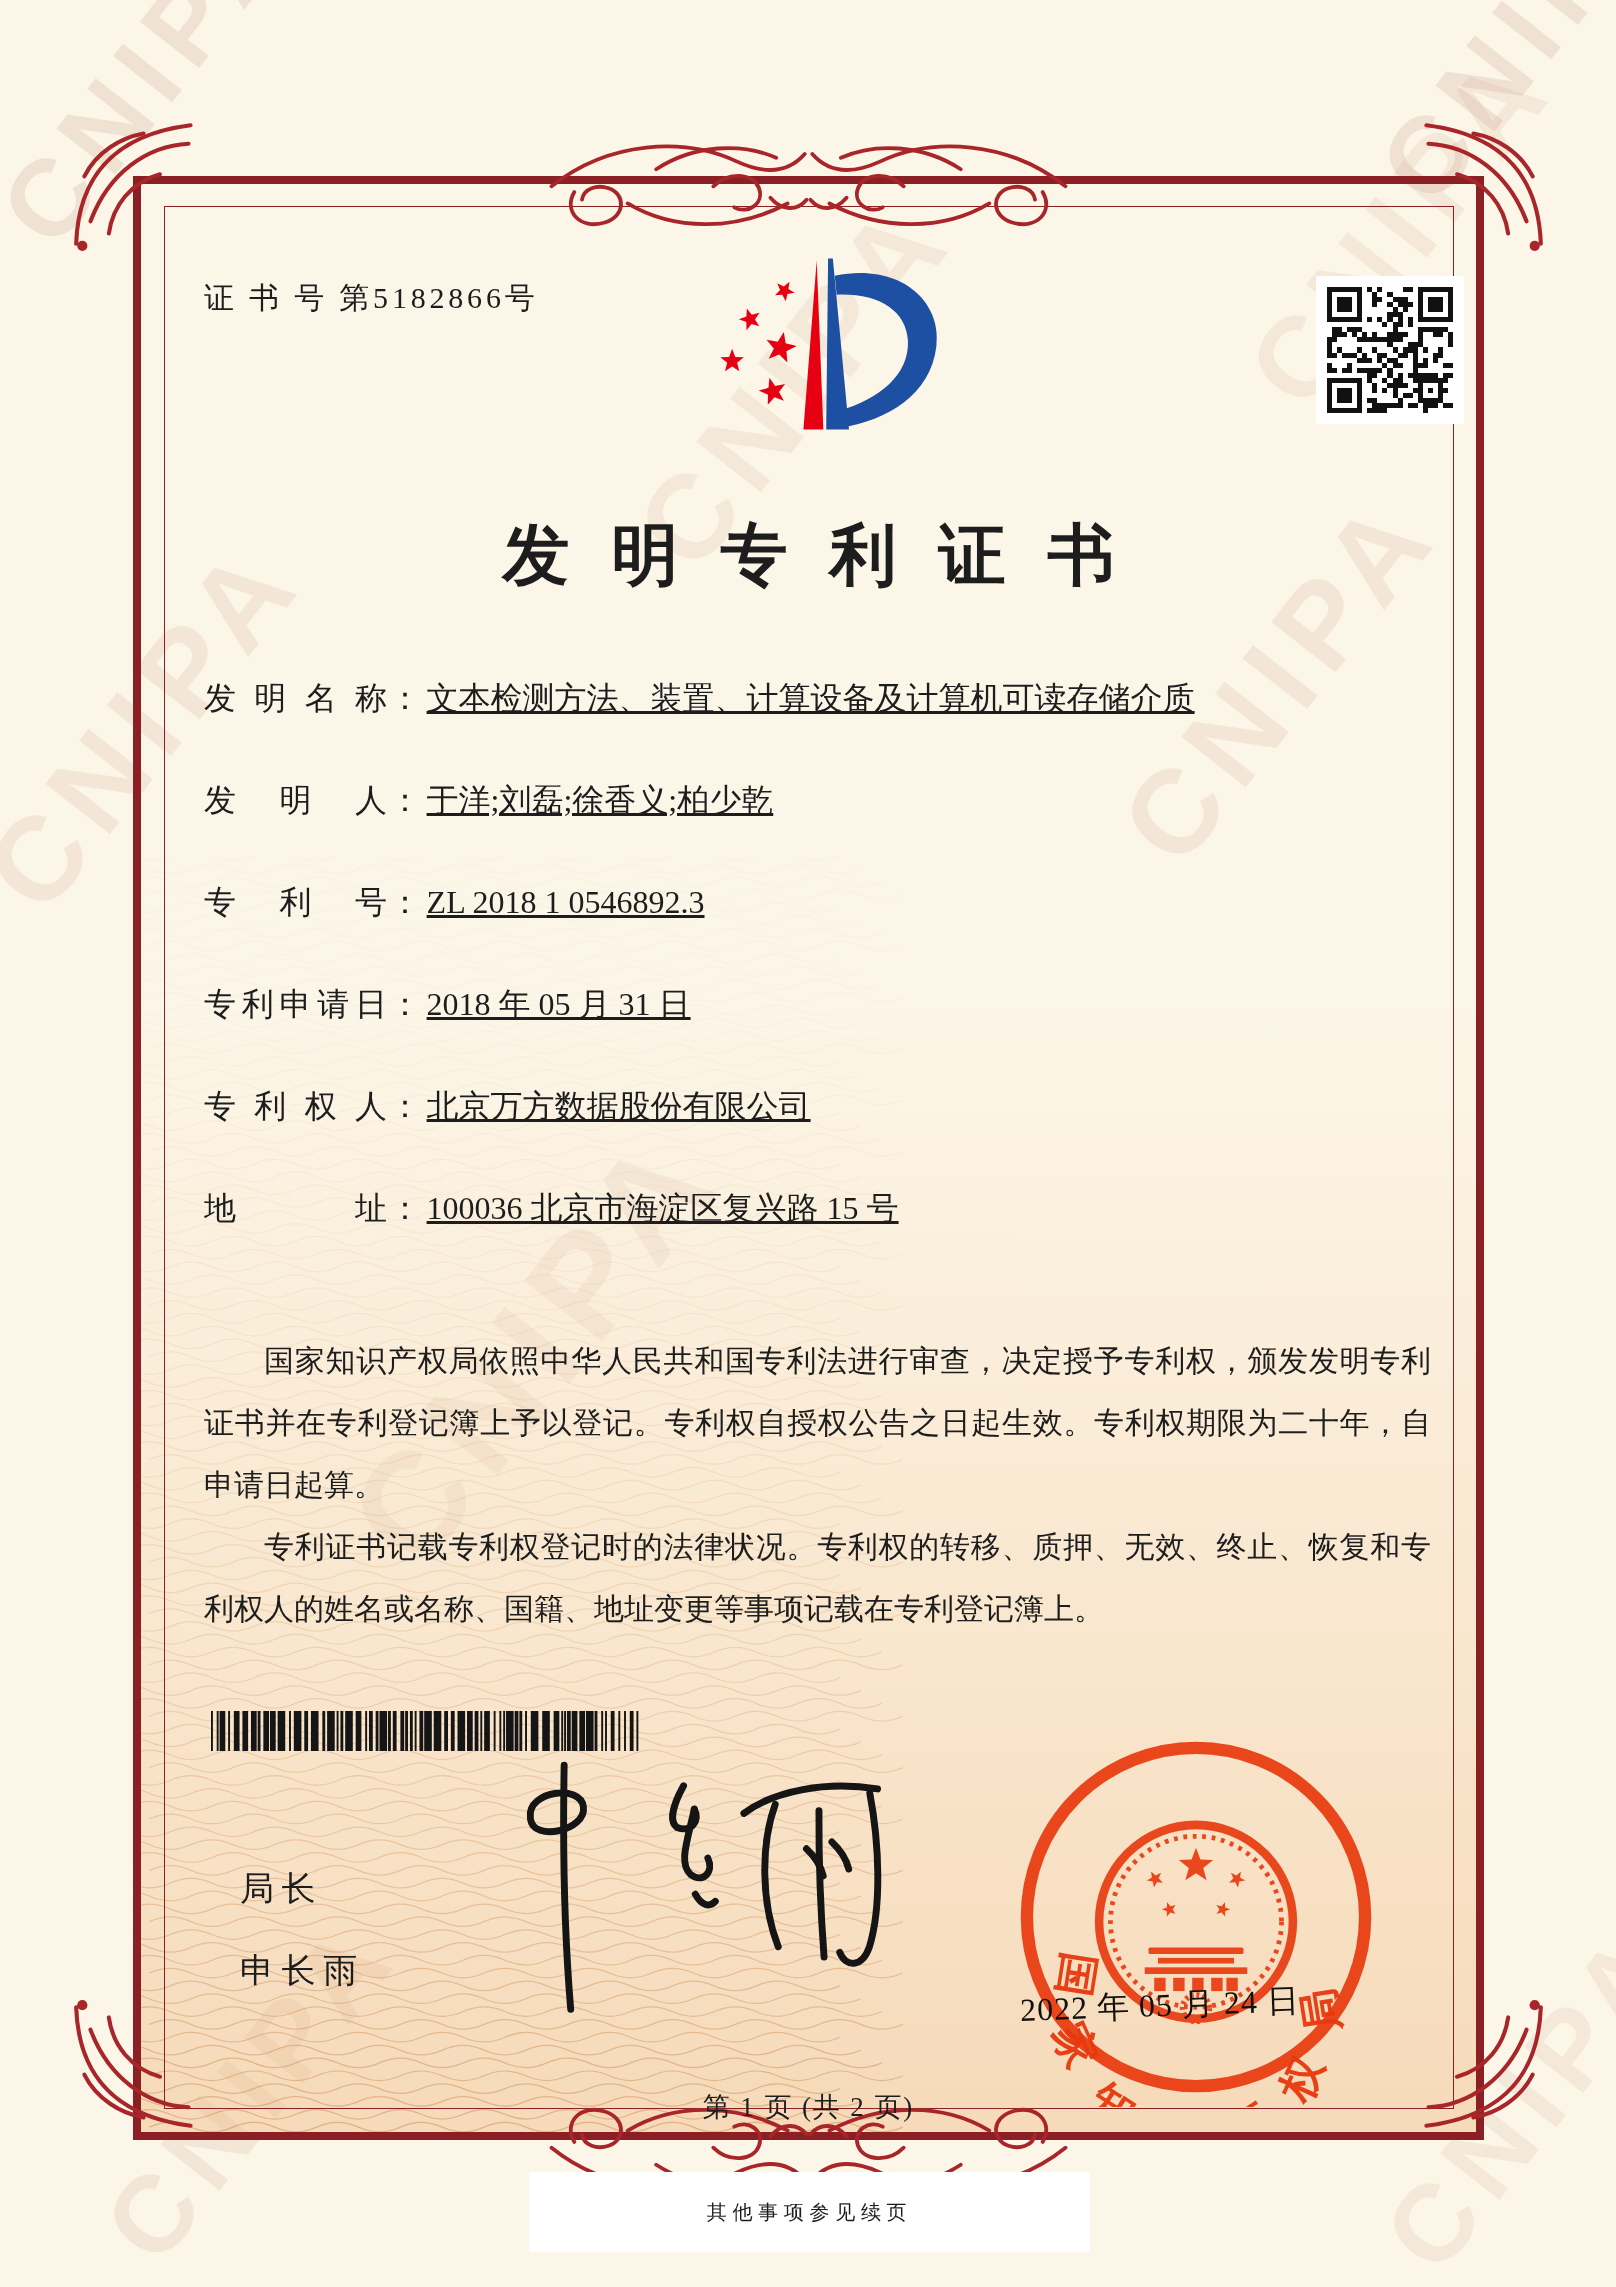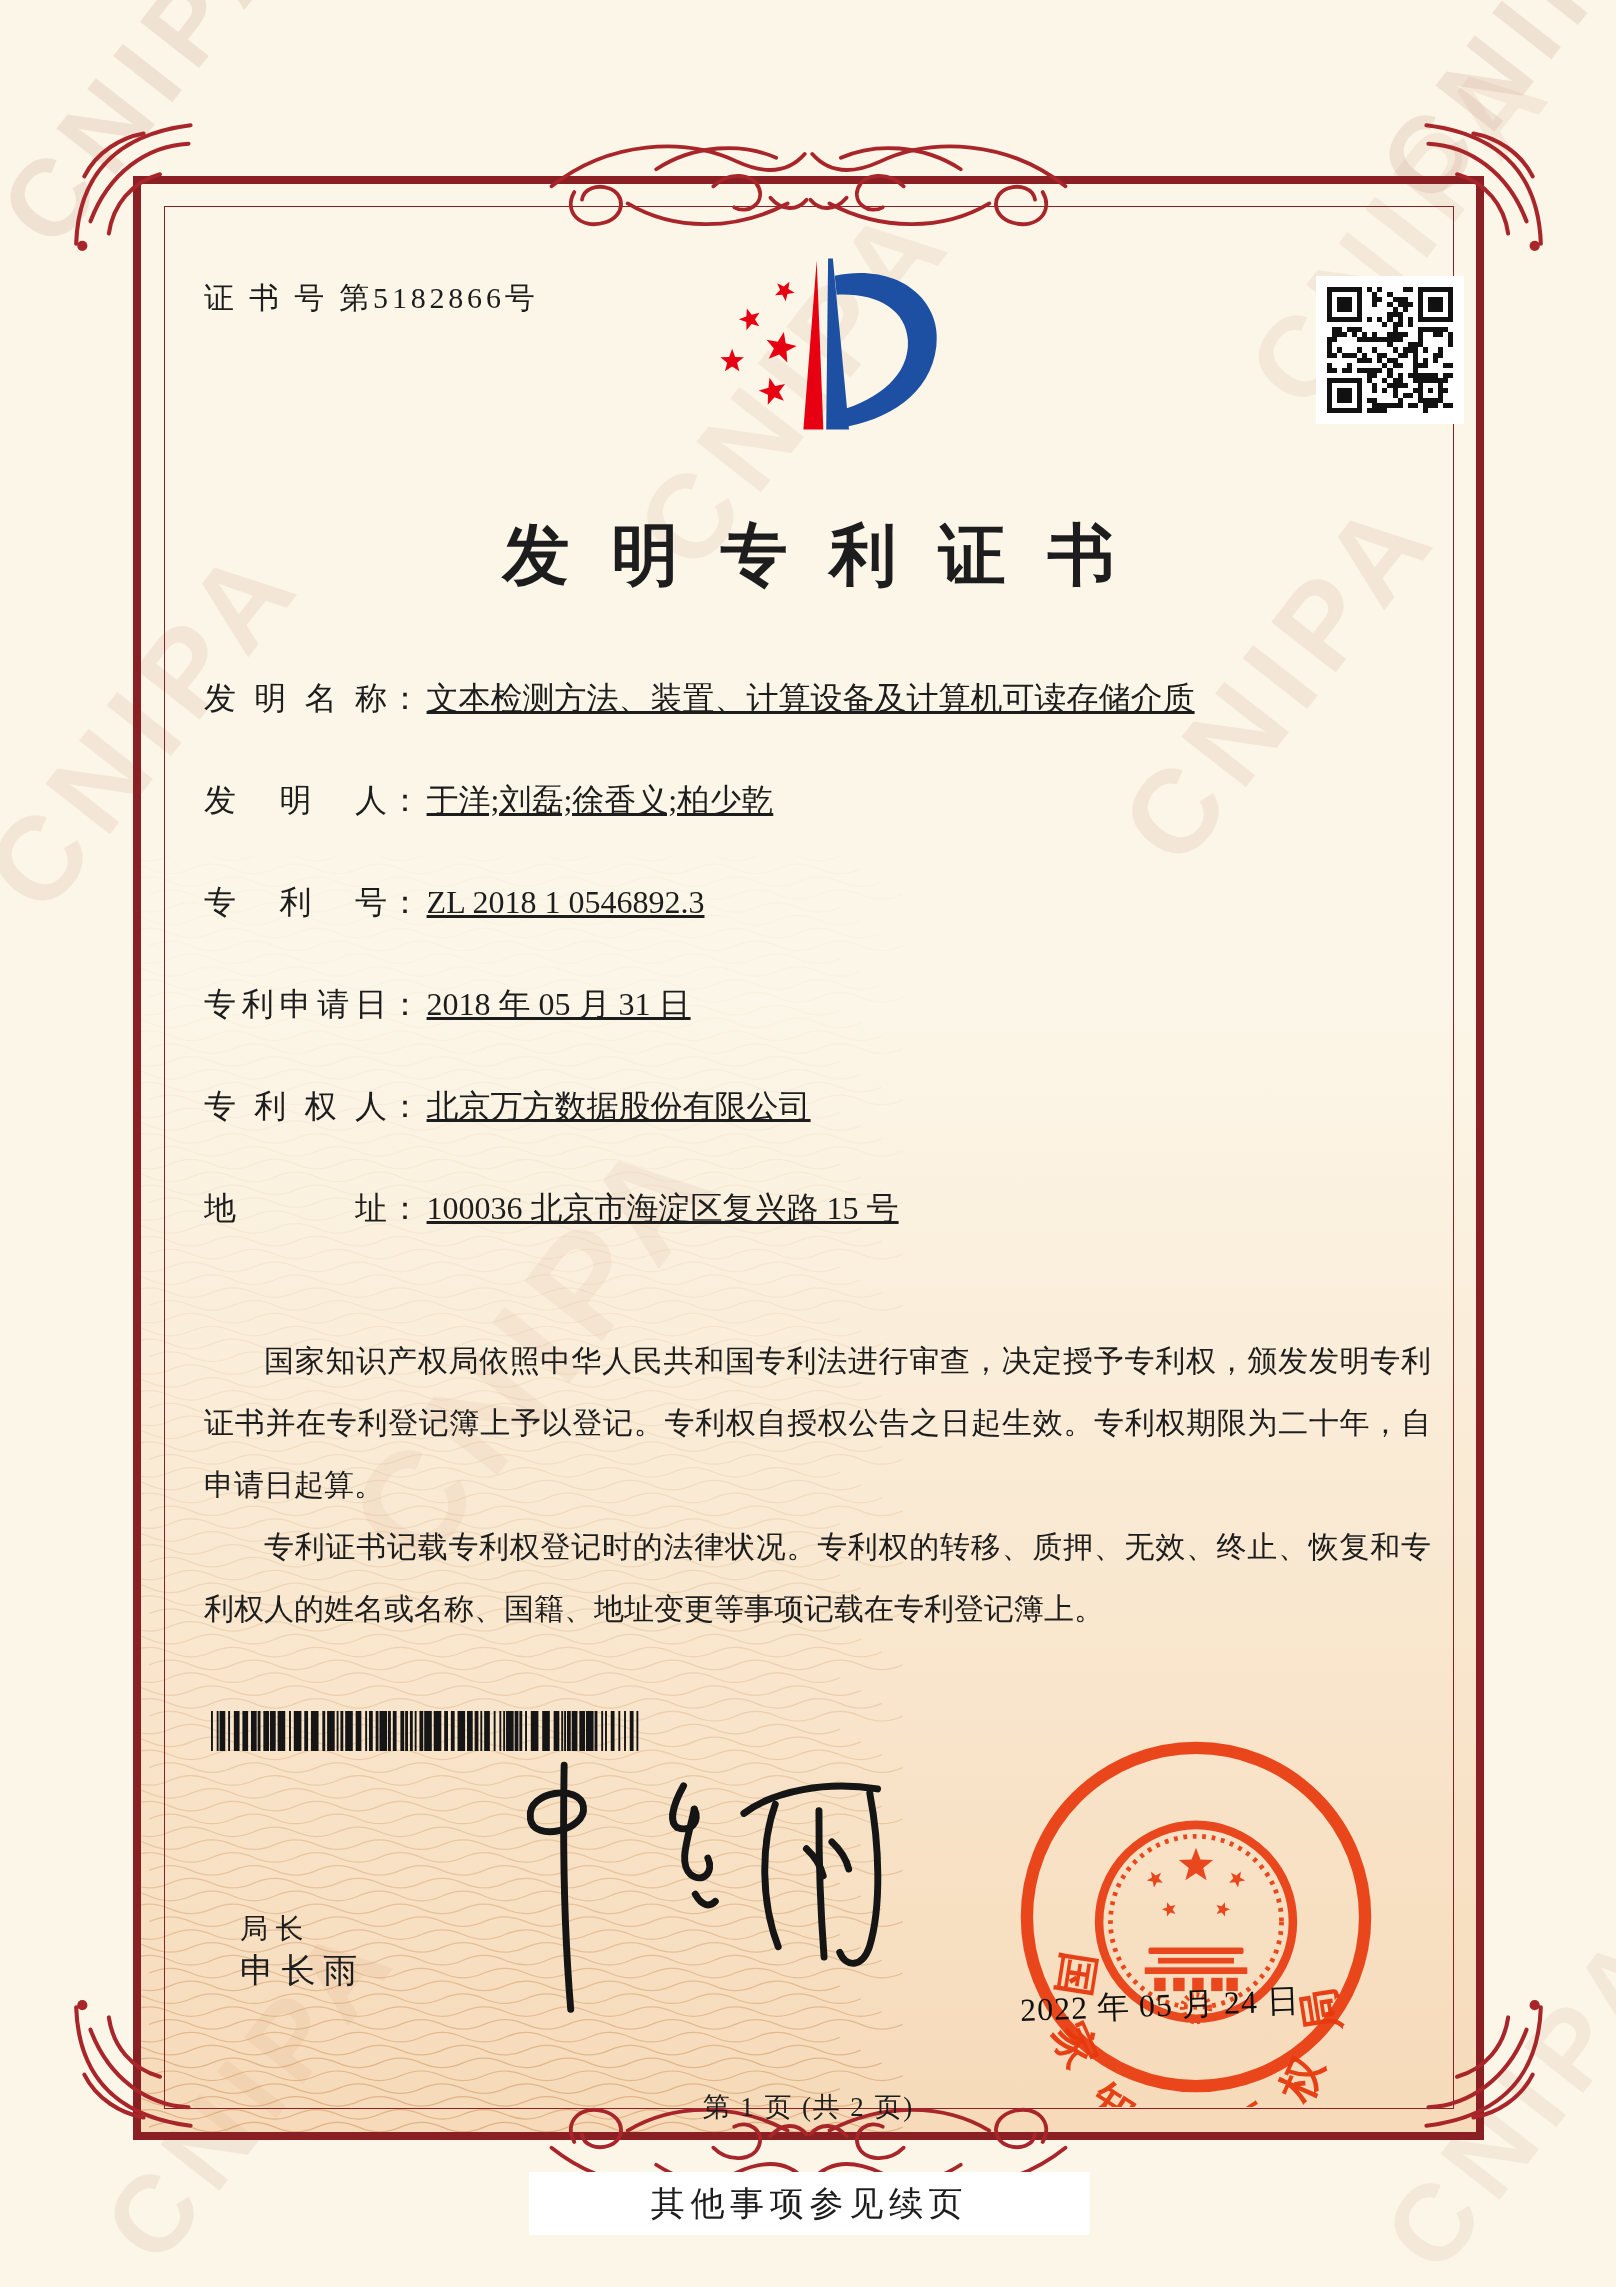--- a/index.html
+++ b/index.html
@@ -40,31 +40,31 @@
   .row{margin-bottom:60px;height:42px;white-space:nowrap;}
   .flabel{display:inline-block;width:183px;text-align:justify;text-align-last:justify;vertical-align:top;}
   .fcolon{display:inline-block;margin:0 5.7px 0 1.9px;}
   .grant-row .g1{display:inline-block;width:616px;}
 
   .paras{position:absolute;left:204px;top:1330px;width:1227px;font-size:30px;line-height:62px;text-align:justify;}
   .paras p{margin:0;text-indent:2em;}
 
   #barcode{position:absolute;left:211px;top:1711px;width:434px;height:40px;}
 
-  .signer-title{position:absolute;left:240px;top:1910px;font-size:28px;letter-spacing:7.6px;}
+  .signer-title{position:absolute;left:240px;top:1866px;font-size:34px;letter-spacing:7.6px;}
   .signer-name{position:absolute;left:240px;top:1948px;font-size:34px;letter-spacing:7.6px;}
   #sig{position:absolute;left:480px;top:1756px;width:418px;height:257px;transform:rotate(-2deg);}
 
   .seal{position:absolute;left:1006px;top:1727px;width:380px;height:380px;}
   .seal svg{width:100%;height:100%;}
   .seal-date{position:absolute;left:1020px;top:1984px;font-size:32px;letter-spacing:1px;color:#111;transform:rotate(-2deg);white-space:nowrap;}
 
   .page-info{position:absolute;left:0;top:2089px;width:100%;text-align:center;font-size:27px;letter-spacing:1.9px;}
-  .note-strip{position:absolute;left:529px;top:2172px;width:561px;height:63px;background:#ffffff;
-              display:flex;align-items:center;justify-content:center;font-size:34px;letter-spacing:5.7px;}
+  .note-strip{position:absolute;left:529px;top:2172px;width:561px;height:80px;background:#ffffff;
+              display:flex;align-items:center;justify-content:center;font-size:20px;letter-spacing:5.7px;}
 </style>
 </head>
 <body>
 
 <div class="page">
 
   <span class="wm" style="left:-52px;top:9.5px;font-size:109px;opacity:.18;">CNIPA</span>
   <span class="wm" style="left:1327px;top:-33px;font-size:109px;opacity:.18;">CNIPA</span>
   <span class="wm" style="left:1194px;top:162px;font-size:114px;opacity:.12;">CNIPA</span>
   <span class="wm" style="left:580px;top:314px;font-size:119px;opacity:.12;">CNIPA</span>

